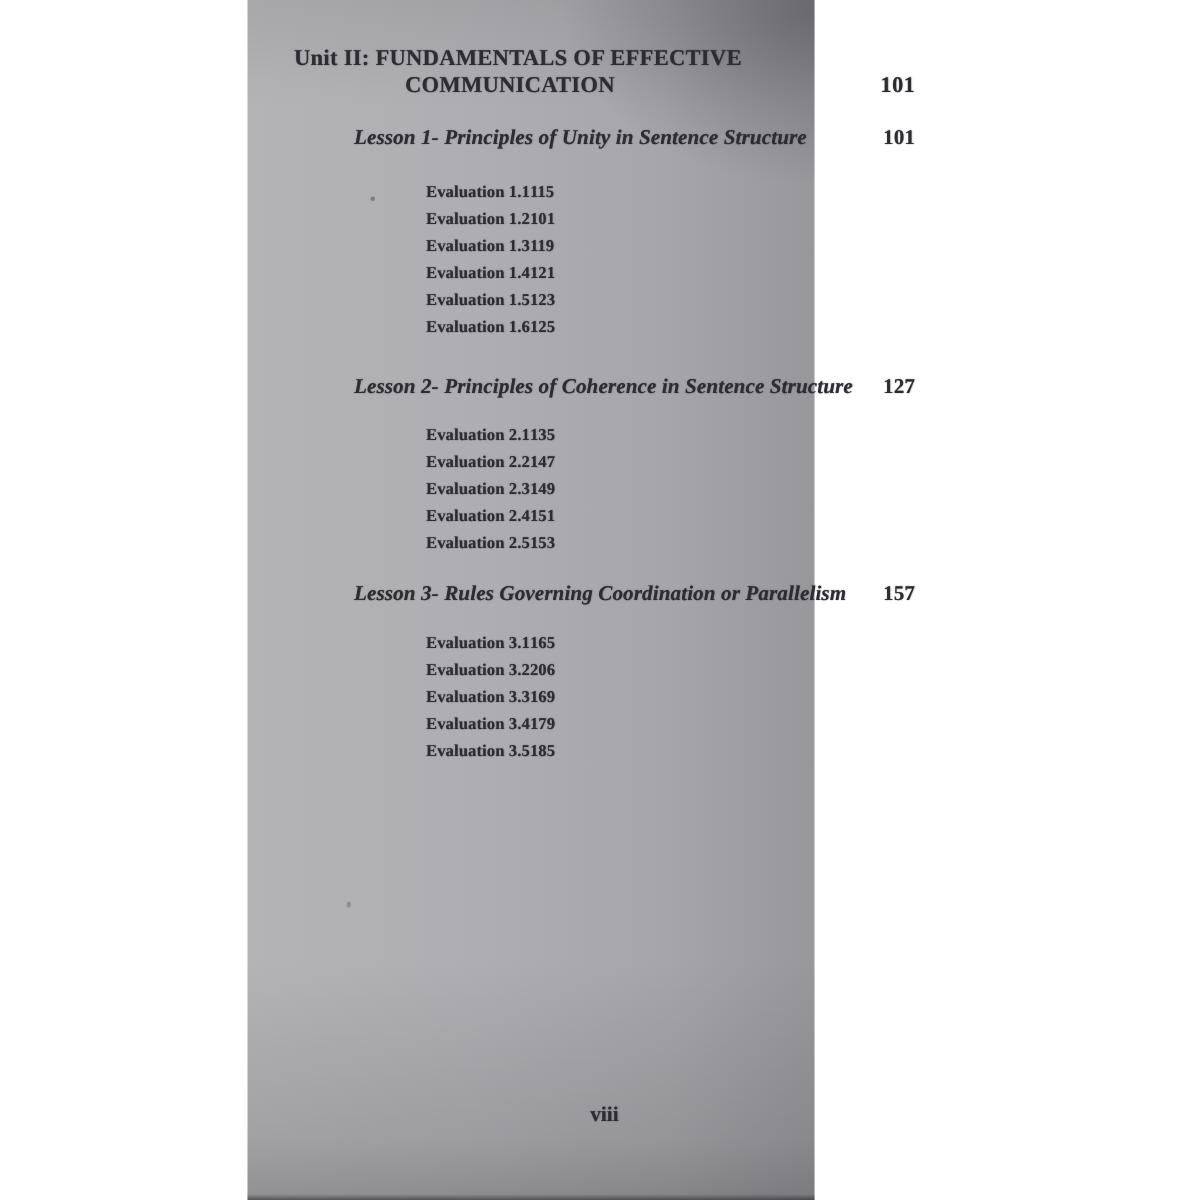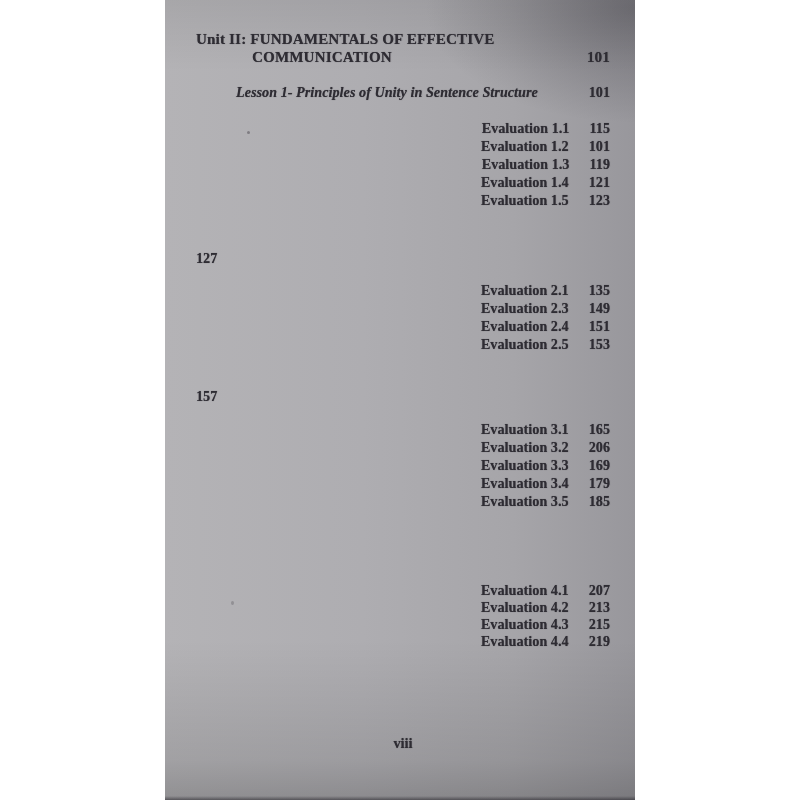--- a/index.html
+++ b/index.html
@@ -6,21 +6,21 @@
     margin: 0; padding: 0;
     width: 800px; height: 800px;
     background: #ffffff;
     overflow: hidden;
     font-family: "Liberation Serif", serif;
   }
   .stage { position: relative; width: 800px; height: 800px; background:#ffffff; }
 
   
   .paper {
-    position: absolute; left: 165px; top: 0; width: 470px; height: 800px;
+    position: absolute; left: 165px; top: 0; width: 378px; height: 800px;
     background:
       radial-gradient(ellipse 62% 20% at 100% 1%, rgba(22,20,28,0.30), rgba(22,20,28,0) 72%),
       linear-gradient(to bottom, rgba(0,0,0,0.07), rgba(0,0,0,0) 9%, rgba(0,0,0,0) 80%, rgba(0,0,0,0.10) 95%, rgba(0,0,0,0.20) 100%),
       linear-gradient(to right, #b4b3b6 0%, #aeadb1 42%, #a6a5a9 74%, #98979c 100%);
   }
   .bottom-edge {
     position: absolute; left: 0; right: 0; bottom: 0; height: 4px;
     background: linear-gradient(to bottom, rgba(28,26,33,0), rgba(28,26,33,0.5));
   }
 
@@ -29,32 +29,31 @@
     position: absolute; left: 31px; width: 414px;
     display: flex; justify-content: space-between; align-items: flex-start;
     color: #2e2c33;
     font-weight: 700; font-size: 14px; line-height: 15px;
     letter-spacing: 0.1px;
     text-shadow: 0.2px 0.2px 0.8px rgba(46,44,51,0.75);
     white-space: nowrap;
   }
   .group { position: absolute; left: 31px; width: 414px; }
   .group .grow {
-    display: flex; justify-content: flex-end; align-items: flex-start;
+    display: flex; justify-content: flex-start; align-items: flex-start;
     height: 18px;
-    color: #2e2c33; font-weight: 700; font-size: 14px; line-height: 15px;
+    color: #2e2c33; font-weight: 700; font-size: 11px; line-height: 15px;
     letter-spacing: 0.1px;
     text-shadow: 0.2px 0.2px 0.8px rgba(46,44,51,0.75);
     white-space: nowrap;
-    gap: 20px;
   }
   .group.h17 .grow { height: 17px; }
 
   .unit { font-size: 15px; letter-spacing: 0.2px; }
-  .ind-unit2   { margin-left: 56px; }
+  .ind-unit2   { margin-left: 74px; }
   .ind-lesson  { margin-left: 40px; font-style: italic; }
   .ind-eval    { margin-left: 88px; }
   .num { text-align: right; }
   .centered { justify-content: center; }
 
   .speck {
     position: absolute; border-radius: 50%;
     background: #55525a;
   }
   .speck.s1 { left: 82px;  top: 131px; width: 3px; height: 3px; opacity: 0.55; }
@@ -92,45 +91,55 @@
         <span class="num">119</span>
       </div>
       <div class="grow">
         <span class="ind-eval">Evaluation 1.4</span>
         <span class="num">121</span>
       </div>
       <div class="grow">
         <span class="ind-eval">Evaluation 1.5</span>
         <span class="num">123</span>
       </div>
+      <div class="grow">
+        <span class="ind-eval">Evaluation 1.6</span>
+        <span class="num">125</span>
+      </div>
     </div>
 
     <div class="row" style="top:251px">
+      <span class="ind-lesson">Lesson 2- Principles of Coherence in Sentence Structure</span>
       <span class="num">127</span>
     </div>
     <div class="group" style="top:283px">
       <div class="grow">
         <span class="ind-eval">Evaluation 2.1</span>
         <span class="num">135</span>
+      </div>
+      <div class="grow">
+        <span class="ind-eval">Evaluation 2.2</span>
+        <span class="num">147</span>
       </div>
       <div class="grow">
         <span class="ind-eval">Evaluation 2.3</span>
         <span class="num">149</span>
       </div>
       <div class="grow">
         <span class="ind-eval">Evaluation 2.4</span>
         <span class="num">151</span>
       </div>
       <div class="grow">
         <span class="ind-eval">Evaluation 2.5</span>
         <span class="num">153</span>
       </div>
     </div>
 
     <div class="row" style="top:389px">
+      <span class="ind-lesson">Lesson 3- Rules Governing Coordination or Parallelism</span>
       <span class="num">157</span>
     </div>
     <div class="group" style="top:422px">
       <div class="grow">
         <span class="ind-eval">Evaluation 3.1</span>
         <span class="num">165</span>
       </div>
       <div class="grow">
         <span class="ind-eval">Evaluation 3.2</span>
         <span class="num">206</span>
@@ -142,38 +151,20 @@
       <div class="grow">
         <span class="ind-eval">Evaluation 3.4</span>
         <span class="num">179</span>
       </div>
       <div class="grow">
         <span class="ind-eval">Evaluation 3.5</span>
         <span class="num">185</span>
       </div>
     </div>
 
-    <div class="group h17" style="top:583px">
-      <div class="grow">
-        <span class="ind-eval">Evaluation 4.1</span>
-        <span class="num">207</span>
-      </div>
-      <div class="grow">
-        <span class="ind-eval">Evaluation 4.2</span>
-        <span class="num">213</span>
-      </div>
-      <div class="grow">
-        <span class="ind-eval">Evaluation 4.3</span>
-        <span class="num">215</span>
-      </div>
-      <div class="grow">
-        <span class="ind-eval">Evaluation 4.4</span>
-        <span class="num">219</span>
-      </div>
-    </div>
 
     <div class="row centered" style="top:736px">
       <span>viii</span>
     </div>
 
     <div class="speck s1"></div>
     <div class="speck s2"></div>
     <div class="bottom-edge"></div>
   </div>
 </div>

